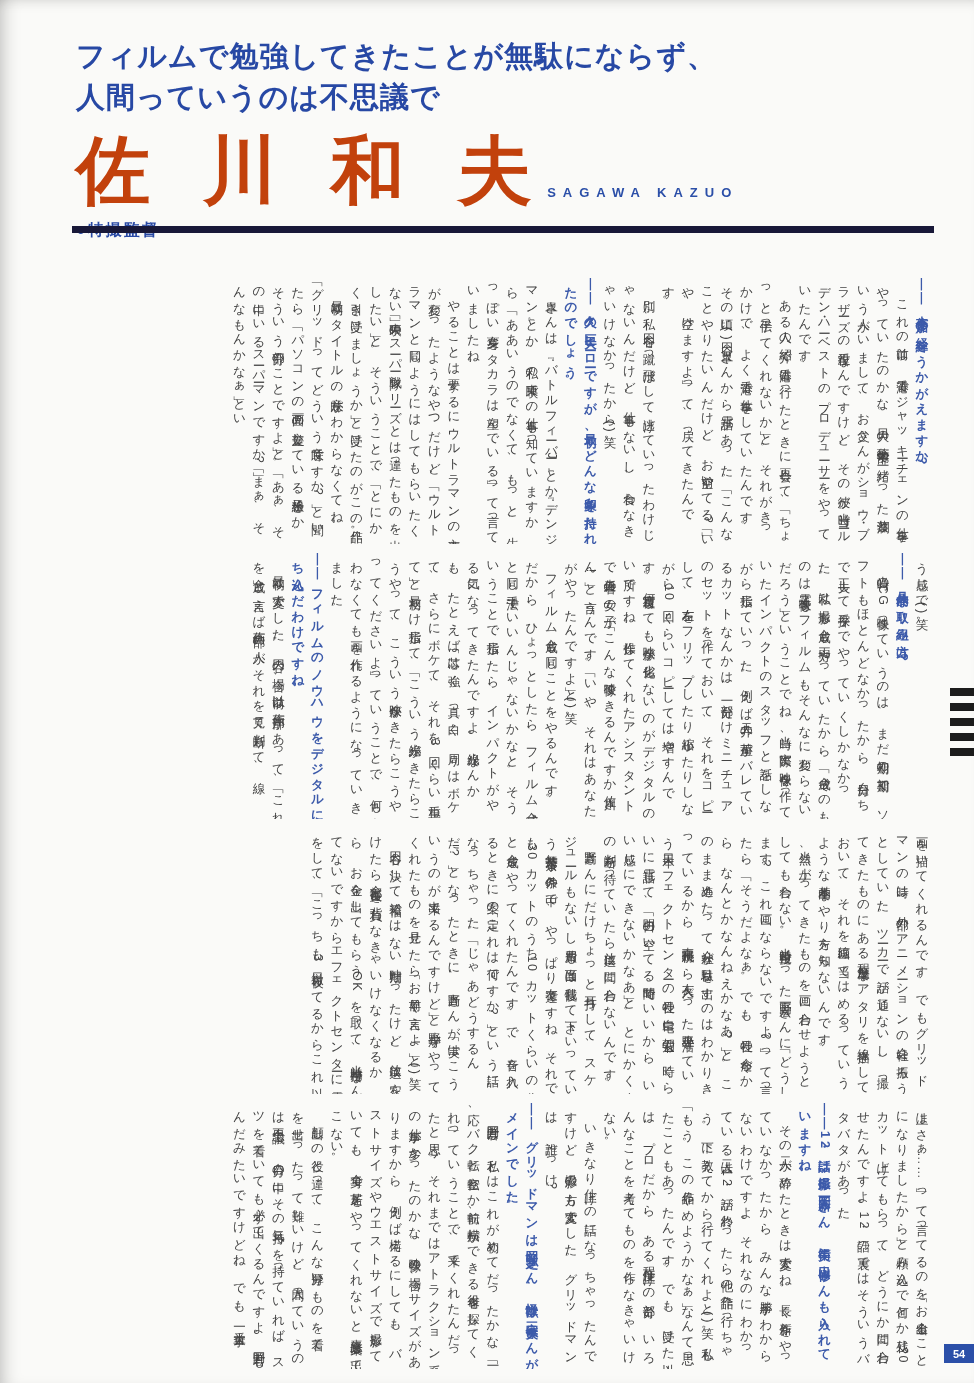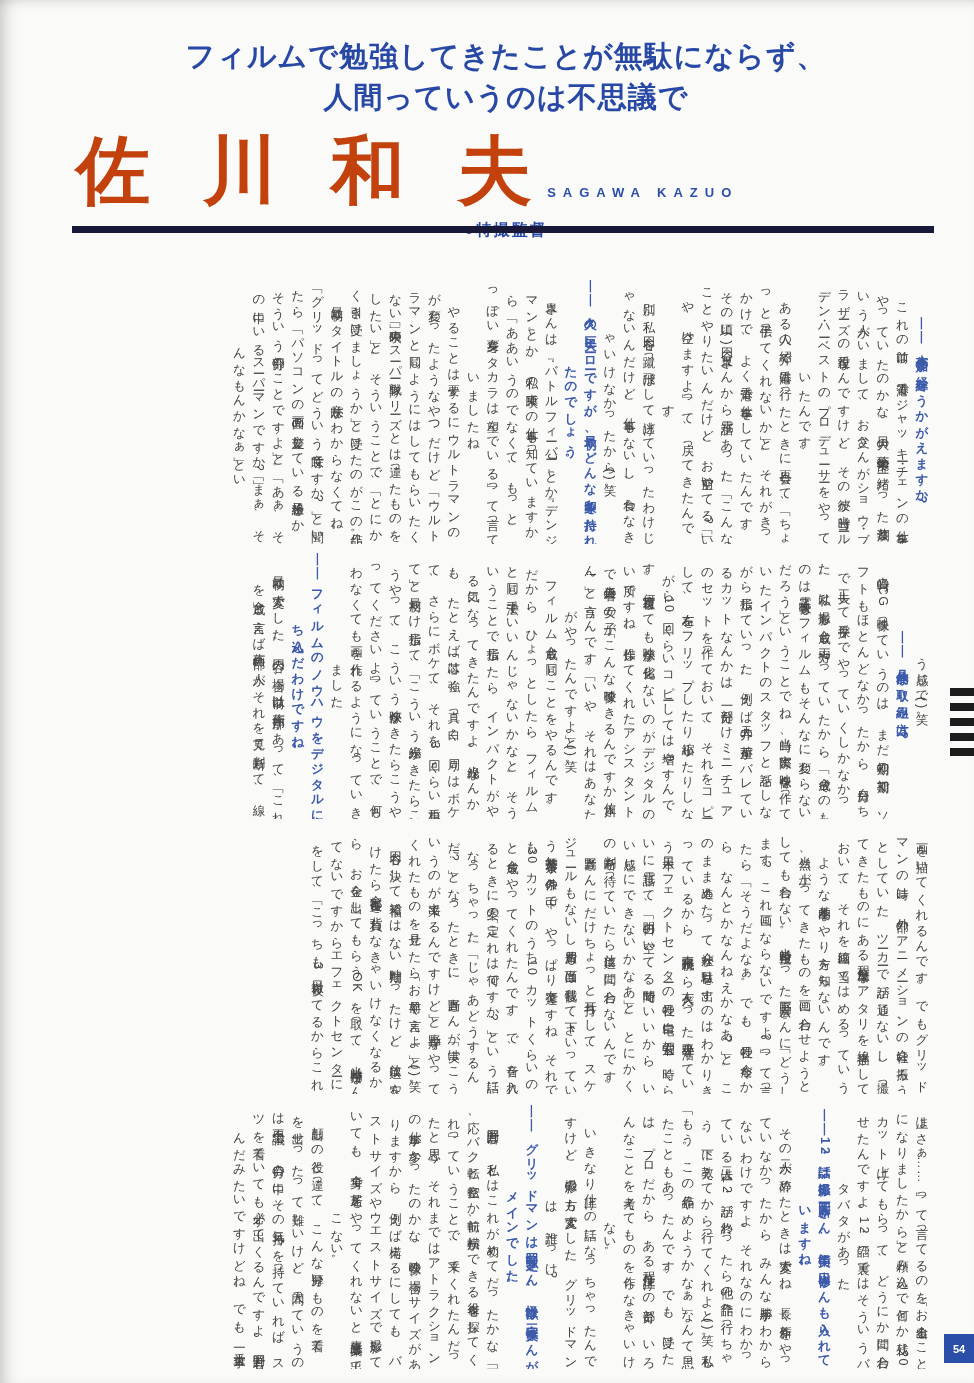--- a/index.html
+++ b/index.html
@@ -6,21 +6,20 @@
   body{
     width:974px;height:1383px;
     background:#e8e8e6;
     font-family:"Liberation Sans",sans-serif;
     position:relative;overflow:hidden;
   }
   .page{
     position:absolute;inset:0;
     background:#fafaf8;
     box-shadow:inset 14px 0 18px -12px rgba(0,0,0,.25), inset 0 10px 14px -10px rgba(0,0,0,.15);
-    text-align:center;
   }
   
   .header{position:absolute;left:76px;top:36px;width:860px;}
   .catch{color:#2748a4;font-weight:bold;font-size:29px;line-height:1.42;letter-spacing:1px;}
   .name-row{margin-top:14px;display:flex;align-items:flex-end;}
   .big-name{
     margin:0;color:#c2410c;font-size:74px;font-weight:bold;
     letter-spacing:0.72em;line-height:1.05;white-space:nowrap;
   }
   .roman{
@@ -43,21 +42,21 @@
   }
   .band p{margin:0;}
   .band p.a{text-indent:1em;}
   .band p.a.cont{text-indent:0;}
   .band p.q{color:#3c5aaa;font-weight:bold;text-indent:0;}
   
   .edge-marks{position:absolute;right:0;top:688px;width:26px;}
   .edge-marks .mark{width:24px;height:8px;background:#1c1c1c;margin:0 0 7px auto;}
   .page-num{
     position:absolute;right:0;bottom:20px;
-    width:30px;height:29px;background:#2b4fa8;
+    width:30px;height:19px;background:#2b4fa8;
     color:#ffffff;font-weight:bold;font-size:11px;
     display:flex;align-items:center;justify-content:center;
   }
 </style>
 </head>
 <body>
 
 <div class="page">
 
   <div class="header">

